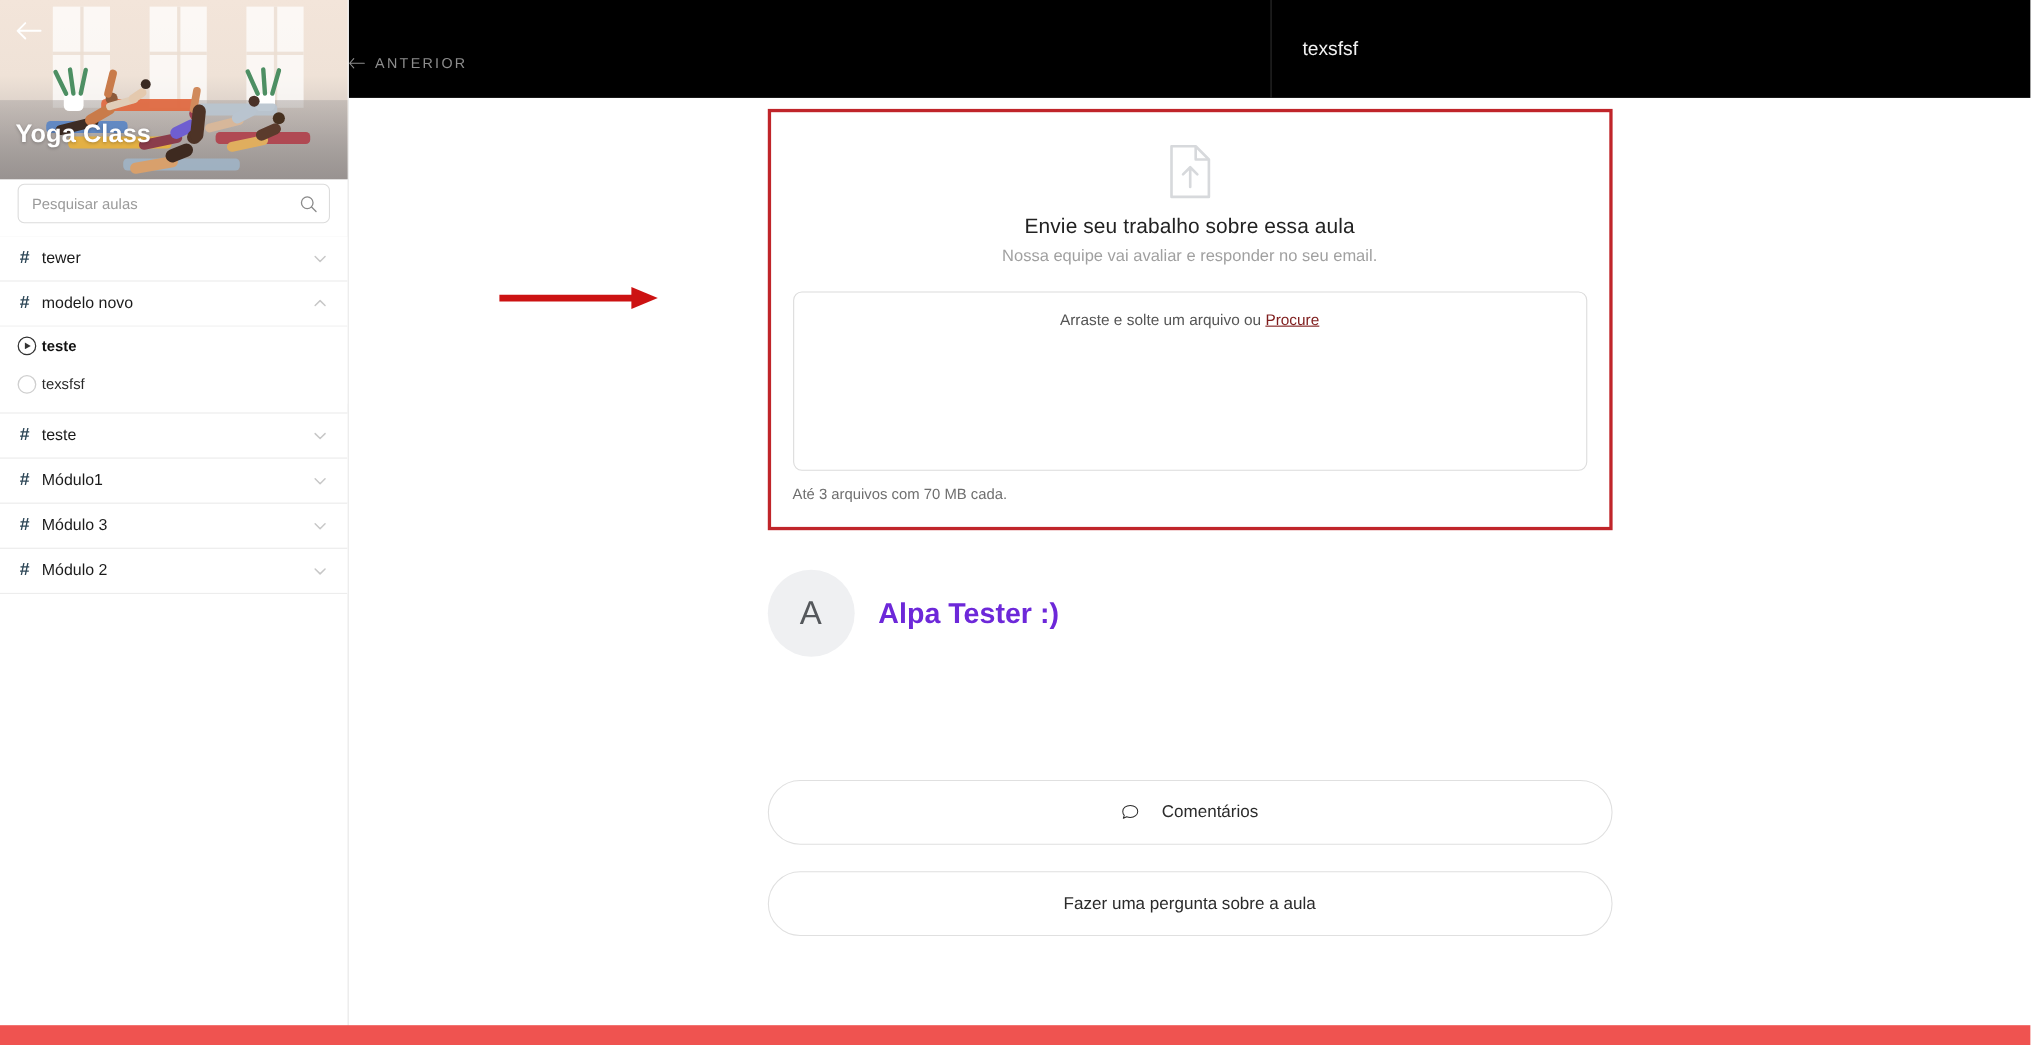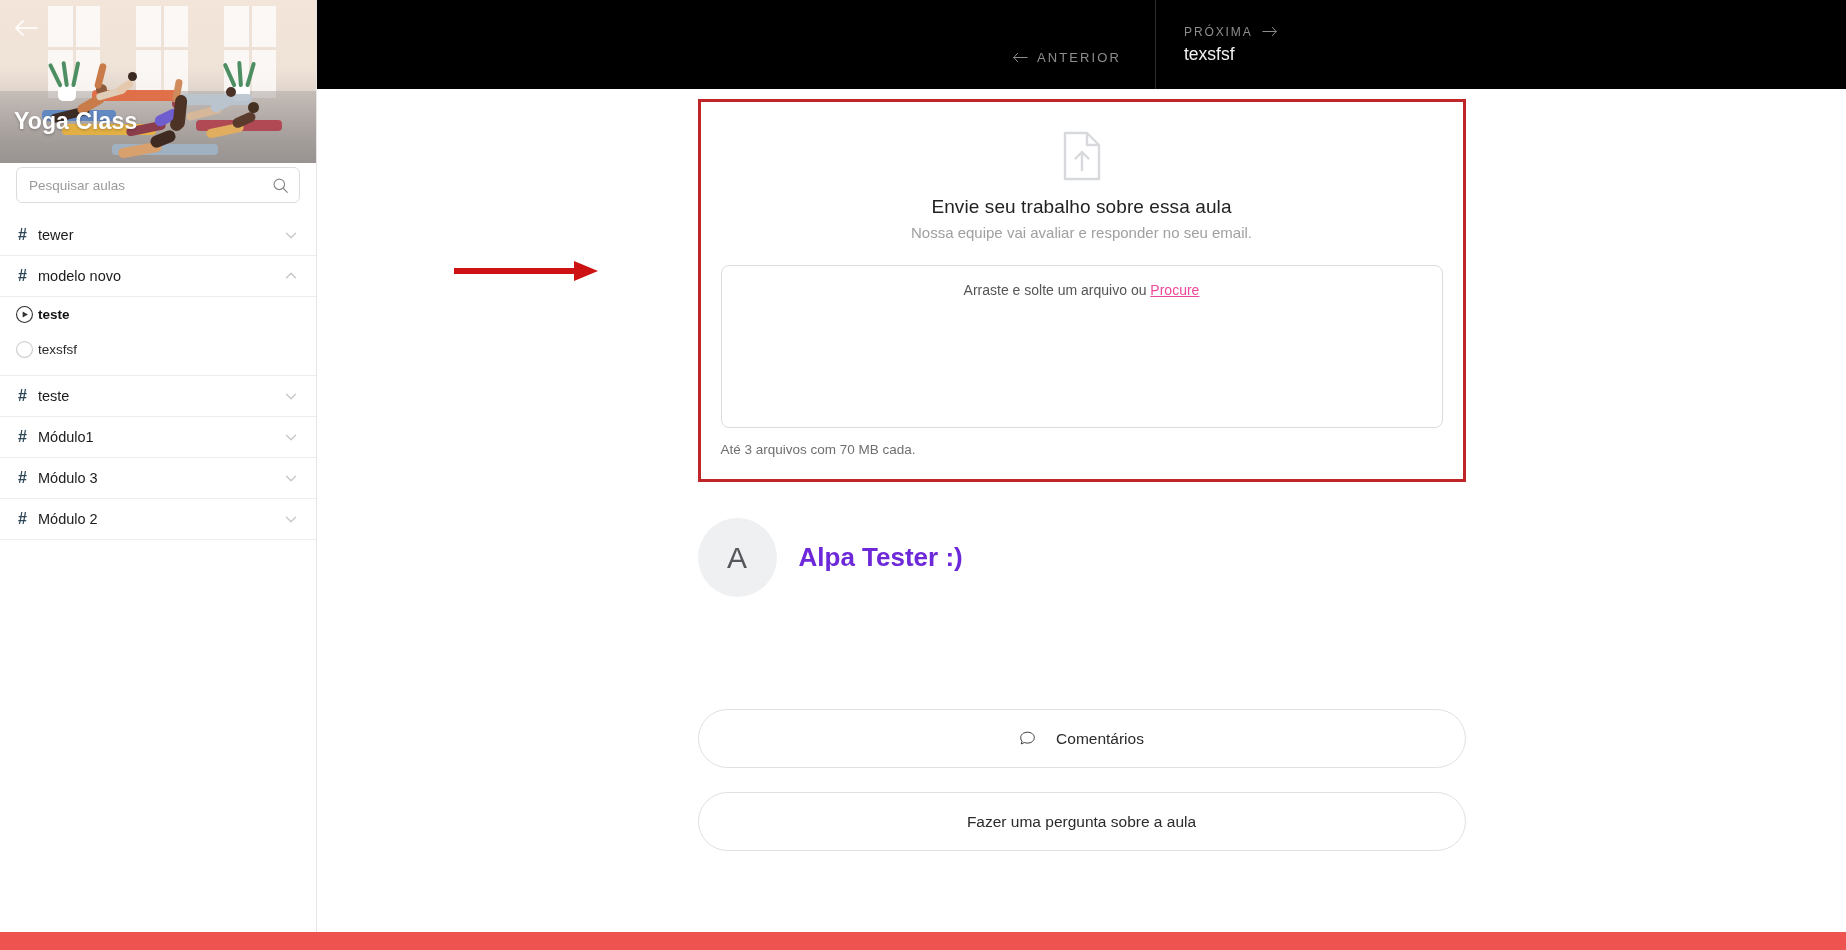--- a/index.html
+++ b/index.html
@@ -100,21 +100,21 @@
   
   .main {
     flex: 1; height: 950px; position: relative;
     display: flex; flex-direction: column; background: #fff;
   }
   .topbar {
     height: 89px; background: #000000; flex: 0 0 89px;
     display: flex; align-items: stretch; position: relative;
   }
   .prev-zone {
-    flex: 1; display: flex; align-items: center; justify-content: flex-end;
+    flex: 1; display: flex; align-items: center; justify-content: flex-start;
     padding-right: 34px; cursor: pointer; margin-top: 26px;
   }
   .prev-label {
     color: #8d8d8d; font-size: 13px; letter-spacing: 2.1px; font-weight: 400;
   }
   .vdiv { width: 1px; background: #2d2d2d; margin: 0; }
   .next-zone {
     width: 690px; flex: 0 0 690px; display: flex; flex-direction: column;
     justify-content: center; padding-left: 28px; cursor: pointer;
   }
@@ -139,21 +139,21 @@
     text-align: center; font-size: 19px; color: #222; font-weight: 400; letter-spacing: .1px;
   }
   .upload-sub {
     text-align: center; font-size: 15px; color: #a0a0a0; margin-top: 6px; margin-bottom: 24px;
   }
   .dropzone {
     height: 163px; border: 1px solid #dcdcdc; border-radius: 8px;
     display: flex; justify-content: center; padding-top: 16px; cursor: pointer;
   }
   .dz-text { font-size: 14px; color: #555; }
-  .dz-text u { color: #ec4899; cursor: pointer; }
+  .dz-text u { color: #7f1d1d; cursor: pointer; }
   .limit-text { font-size: 13.5px; color: #6f6f6f; margin-top: 14px; }
 
   .author {
     width: 768px; display: flex; align-items: center; gap: 22px; margin-top: 36px;
   }
   .avatar {
     width: 79px; height: 79px; border-radius: 50%; background: #eff0f2;
     display: flex; align-items: center; justify-content: center;
     font-size: 30px; color: #55585c; font-weight: 400;
   }
@@ -343,26 +343,20 @@
       <div class="prev-zone">
         <svg width="15" height="11" viewBox="0 0 18 12" style="margin-right:9px">
           <path d="M5.5 1 L1 6 L5.5 11 M1 6 H17" stroke="#8d8d8d" stroke-width="1.2" fill="none" stroke-linecap="round" stroke-linejoin="round"></path>
         </svg>
         <span class="prev-label">ANTERIOR</span>
       </div>
 
       <div class="vdiv"></div>
 
       <div class="next-zone">
-        <div style="display:flex;align-items:center;">
-          <span class="next-kicker">PRÓXIMA</span>
-          <svg width="15" height="11" viewBox="0 0 18 12" style="margin-left:9px;margin-bottom:5px">
-            <path d="M12.5 1 L17 6 L12.5 11 M17 6 H1" stroke="#8d8d8d" stroke-width="1.2" fill="none" stroke-linecap="round" stroke-linejoin="round"></path>
-          </svg>
-        </div>
         <div class="next-title">texsfsf</div>
       </div>
     </header>
 
     <section class="content">
 
       <div class="upload-card">
         <div class="upload-icon-wrap">
           <svg width="46" height="52" viewBox="0 0 46 52">
             <path d="M6 3 H28 L40 15 V49 H6 Z" stroke="#d7d9dc" stroke-width="2.4" fill="none" stroke-linejoin="round"></path>

